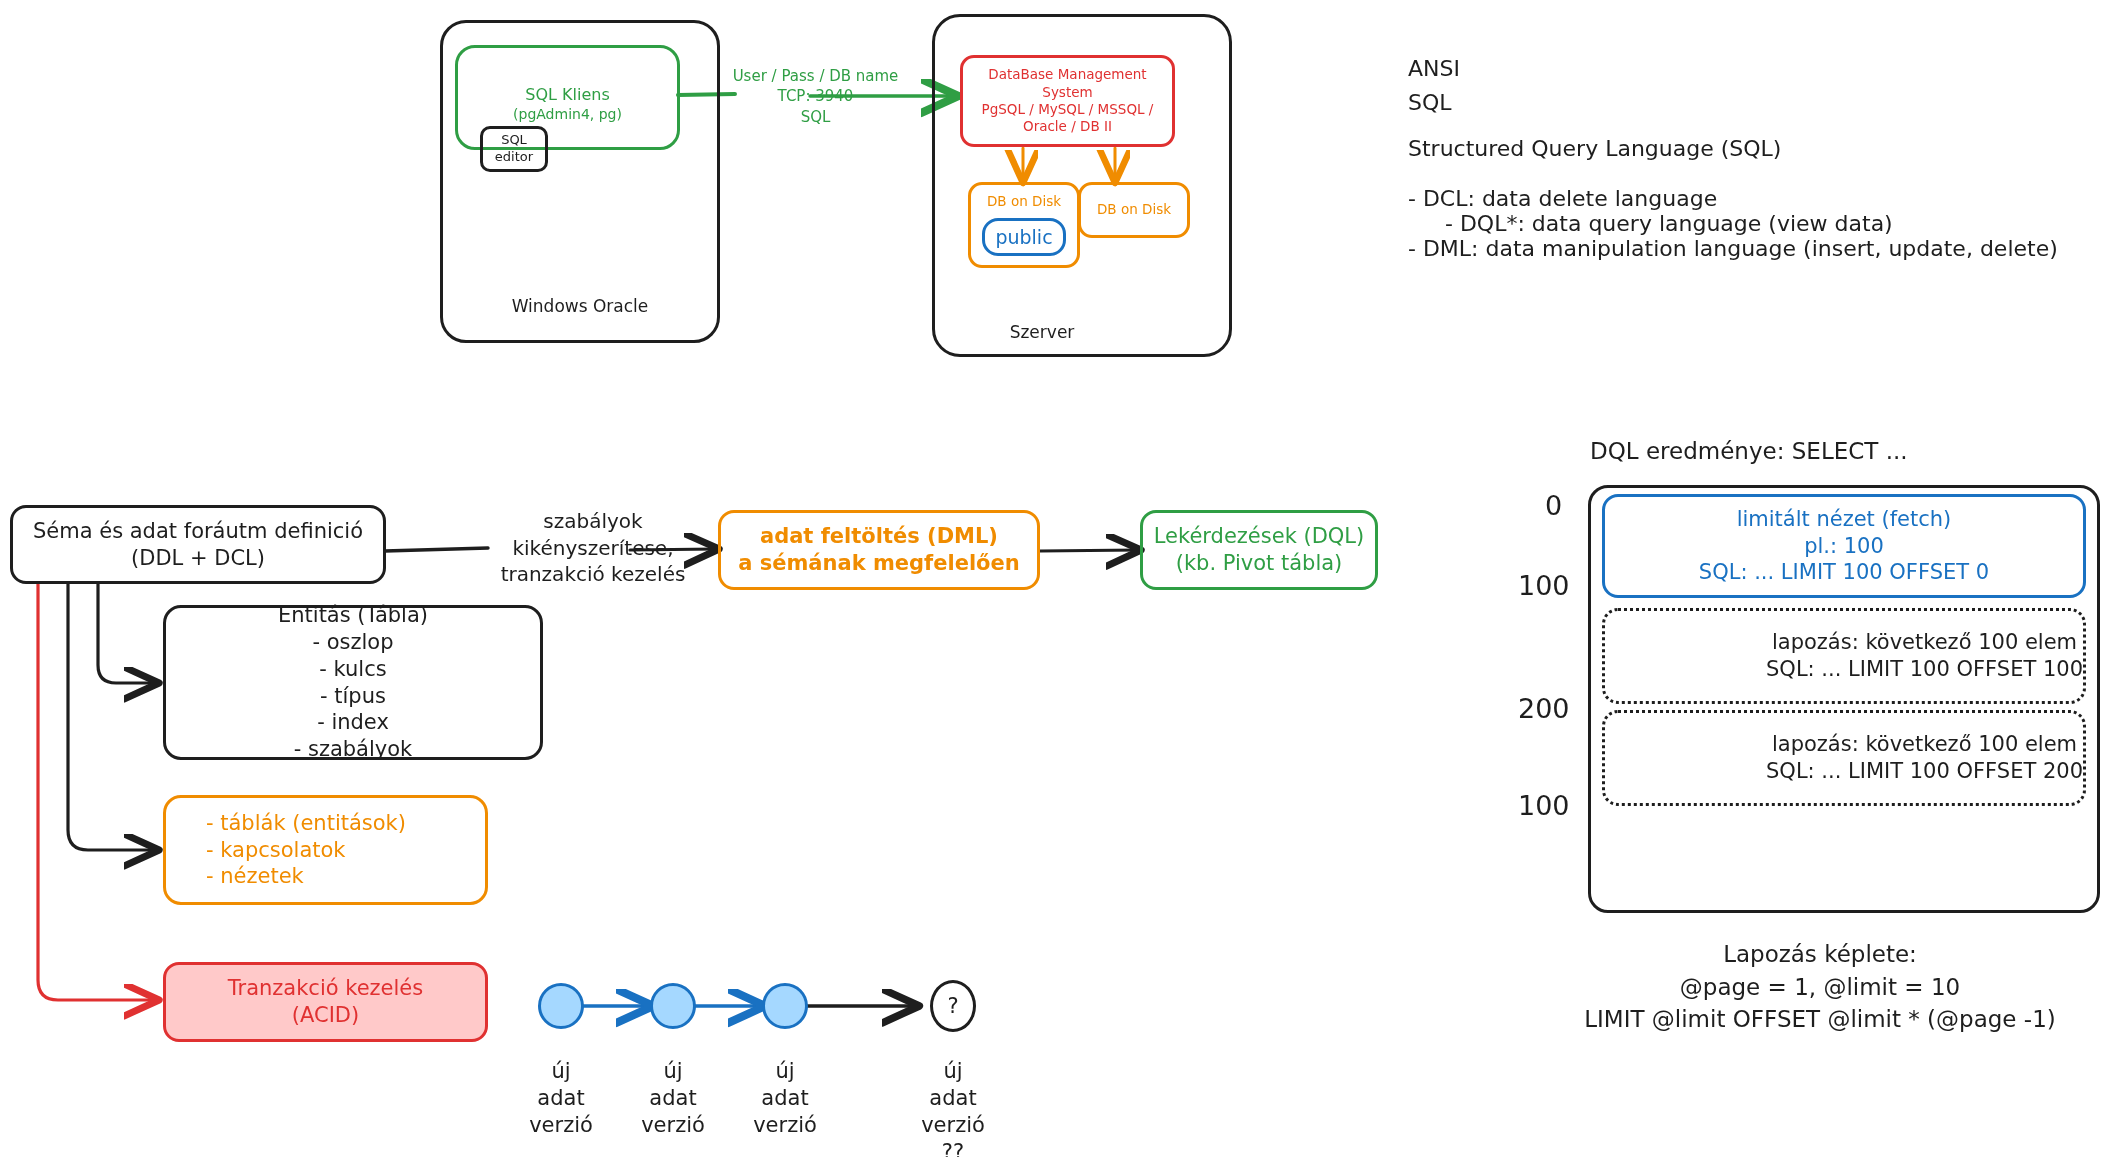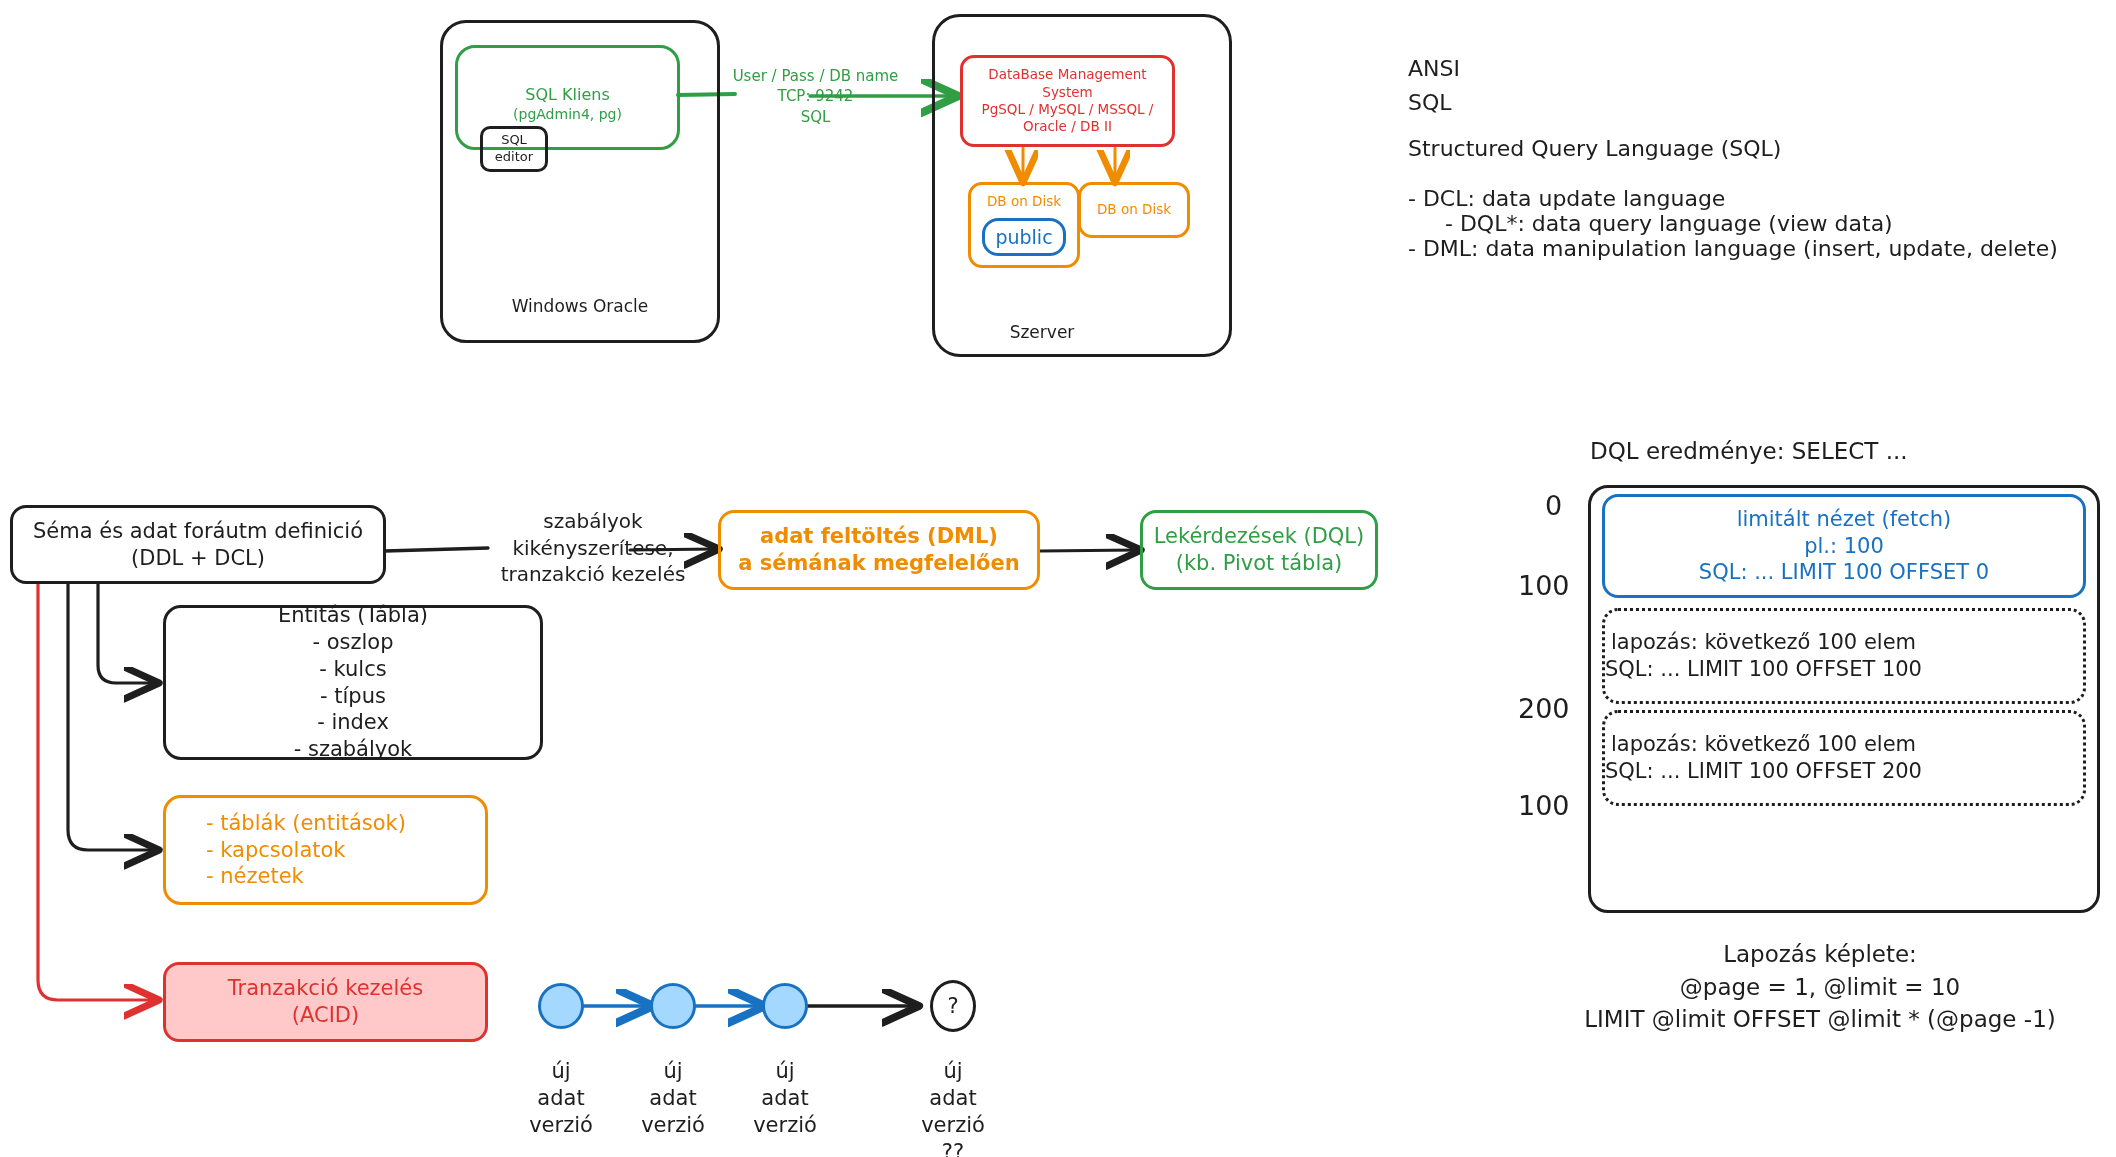--- a/index.html
+++ b/index.html
@@ -19,21 +19,21 @@
   .red{border-color:#e03131;color:#e03131;}
   .green{border-color:#2f9e44;color:#2f9e44;}
   .orange{border-color:#f08c00;color:#f08c00;}
   .blue{border-color:#1971c2;color:#1971c2;}
 
   .t-label{position:absolute;white-space:pre-line;line-height:1.3;}
 
   .circle{position:absolute;border-radius:50%;box-sizing:border-box;}
 
   .dotbox{border:3px dotted #1e1e1e;border-radius:16px;box-sizing:border-box;
-          position:absolute;display:flex;align-items:center;justify-content:flex-start;text-align:center;}
+          position:absolute;display:flex;align-items:center;justify-content:flex-end;text-align:center;}
 
   .axis-num{position:absolute;font-size:27px;color:#1e1e1e;}
 
   .righttext{position:absolute;white-space:pre-line;line-height:1.55;font-size:21px;color:#1e1e1e;}
 </style>
 </head>
 <body>
 
 <div class="canvas">
 
@@ -107,21 +107,21 @@
   <div class="node hbox green" style="left:455px;top:45px;width:225px;height:105px;border-width:3.5px;border-radius:20px;"></div>
   <div class="t-label" style="left:455px;top:84px;width:225px;text-align:center;font-size:16px;color:#2f9e44;line-height:1.32;">SQL Kliens</div>
   <div class="t-label" style="left:455px;top:105px;width:225px;text-align:center;font-size:14px;color:#2f9e44;">(pgAdmin4, pg)</div>
 
   <div class="node hbox black" style="left:480px;top:126px;width:68px;height:46px;border-width:3px;border-radius:10px;">
     <span class="txt" style="font-size:13px;">SQL
 editor</span>
   </div>
 
   <div class="t-label" style="left:728px;top:66px;width:175px;text-align:center;font-size:15px;color:#2f9e44;line-height:1.35;">User / Pass / DB name
-TCP: 9242
+TCP: 3940
 SQL</div>
 
   <div class="node hbox black" style="left:932px;top:14px;width:300px;height:343px;border-width:3.5px;border-radius:28px;"></div>
   <div class="t-label" style="left:892px;top:321px;width:300px;text-align:center;font-size:17px;">Szerver</div>
 
   <div class="node hbox red" style="left:960px;top:55px;width:215px;height:92px;border-width:3.2px;border-radius:14px;">
     <span class="txt" style="font-size:13.5px;color:#e03131;">DataBase Management
 System
 PgSQL / MySQL / MSSQL /
 Oracle / DB II</span>
@@ -135,21 +135,21 @@
   </div>
 
   <div class="node hbox orange" style="left:1078px;top:182px;width:112px;height:56px;border-width:3px;border-radius:14px;">
     <span class="txt" style="font-size:13.5px;color:#f08c00;">DB on Disk</span>
   </div>
 
   <div class="righttext" style="left:1408px;top:52px;width:500px;font-size:22px;">ANSI
  SQL</div>
 
   <div class="righttext" style="left:1408px;top:132px;width:700px;font-size:22px;">Structured Query Language (SQL)</div>
-  <div class="righttext" style="left:1408px;top:182px;width:700px;font-size:22px;">- DCL: data update language</div>
+  <div class="righttext" style="left:1408px;top:182px;width:700px;font-size:22px;">- DCL: data delete language</div>
   <div class="righttext" style="left:1408px;top:207px;width:700px;font-size:22px;margin-left:37px;">- DQL*: data query language (view data)</div>
   <div class="righttext" style="left:1408px;top:232px;width:700px;font-size:22px;">- DML: data manipulation language (insert, update, delete)</div>
 
   <div class="node hbox black" style="left:10px;top:505px;width:376px;height:79px;border-width:3.2px;border-radius:16px;">
     <span class="txt" style="font-size:21px;">Séma és adat foráutm definició
 (DDL + DCL)</span>
   </div>
 
   <div class="t-label" style="left:478px;top:508px;width:230px;text-align:center;font-size:20px;line-height:1.33;">szabályok
 kikényszerítese,

